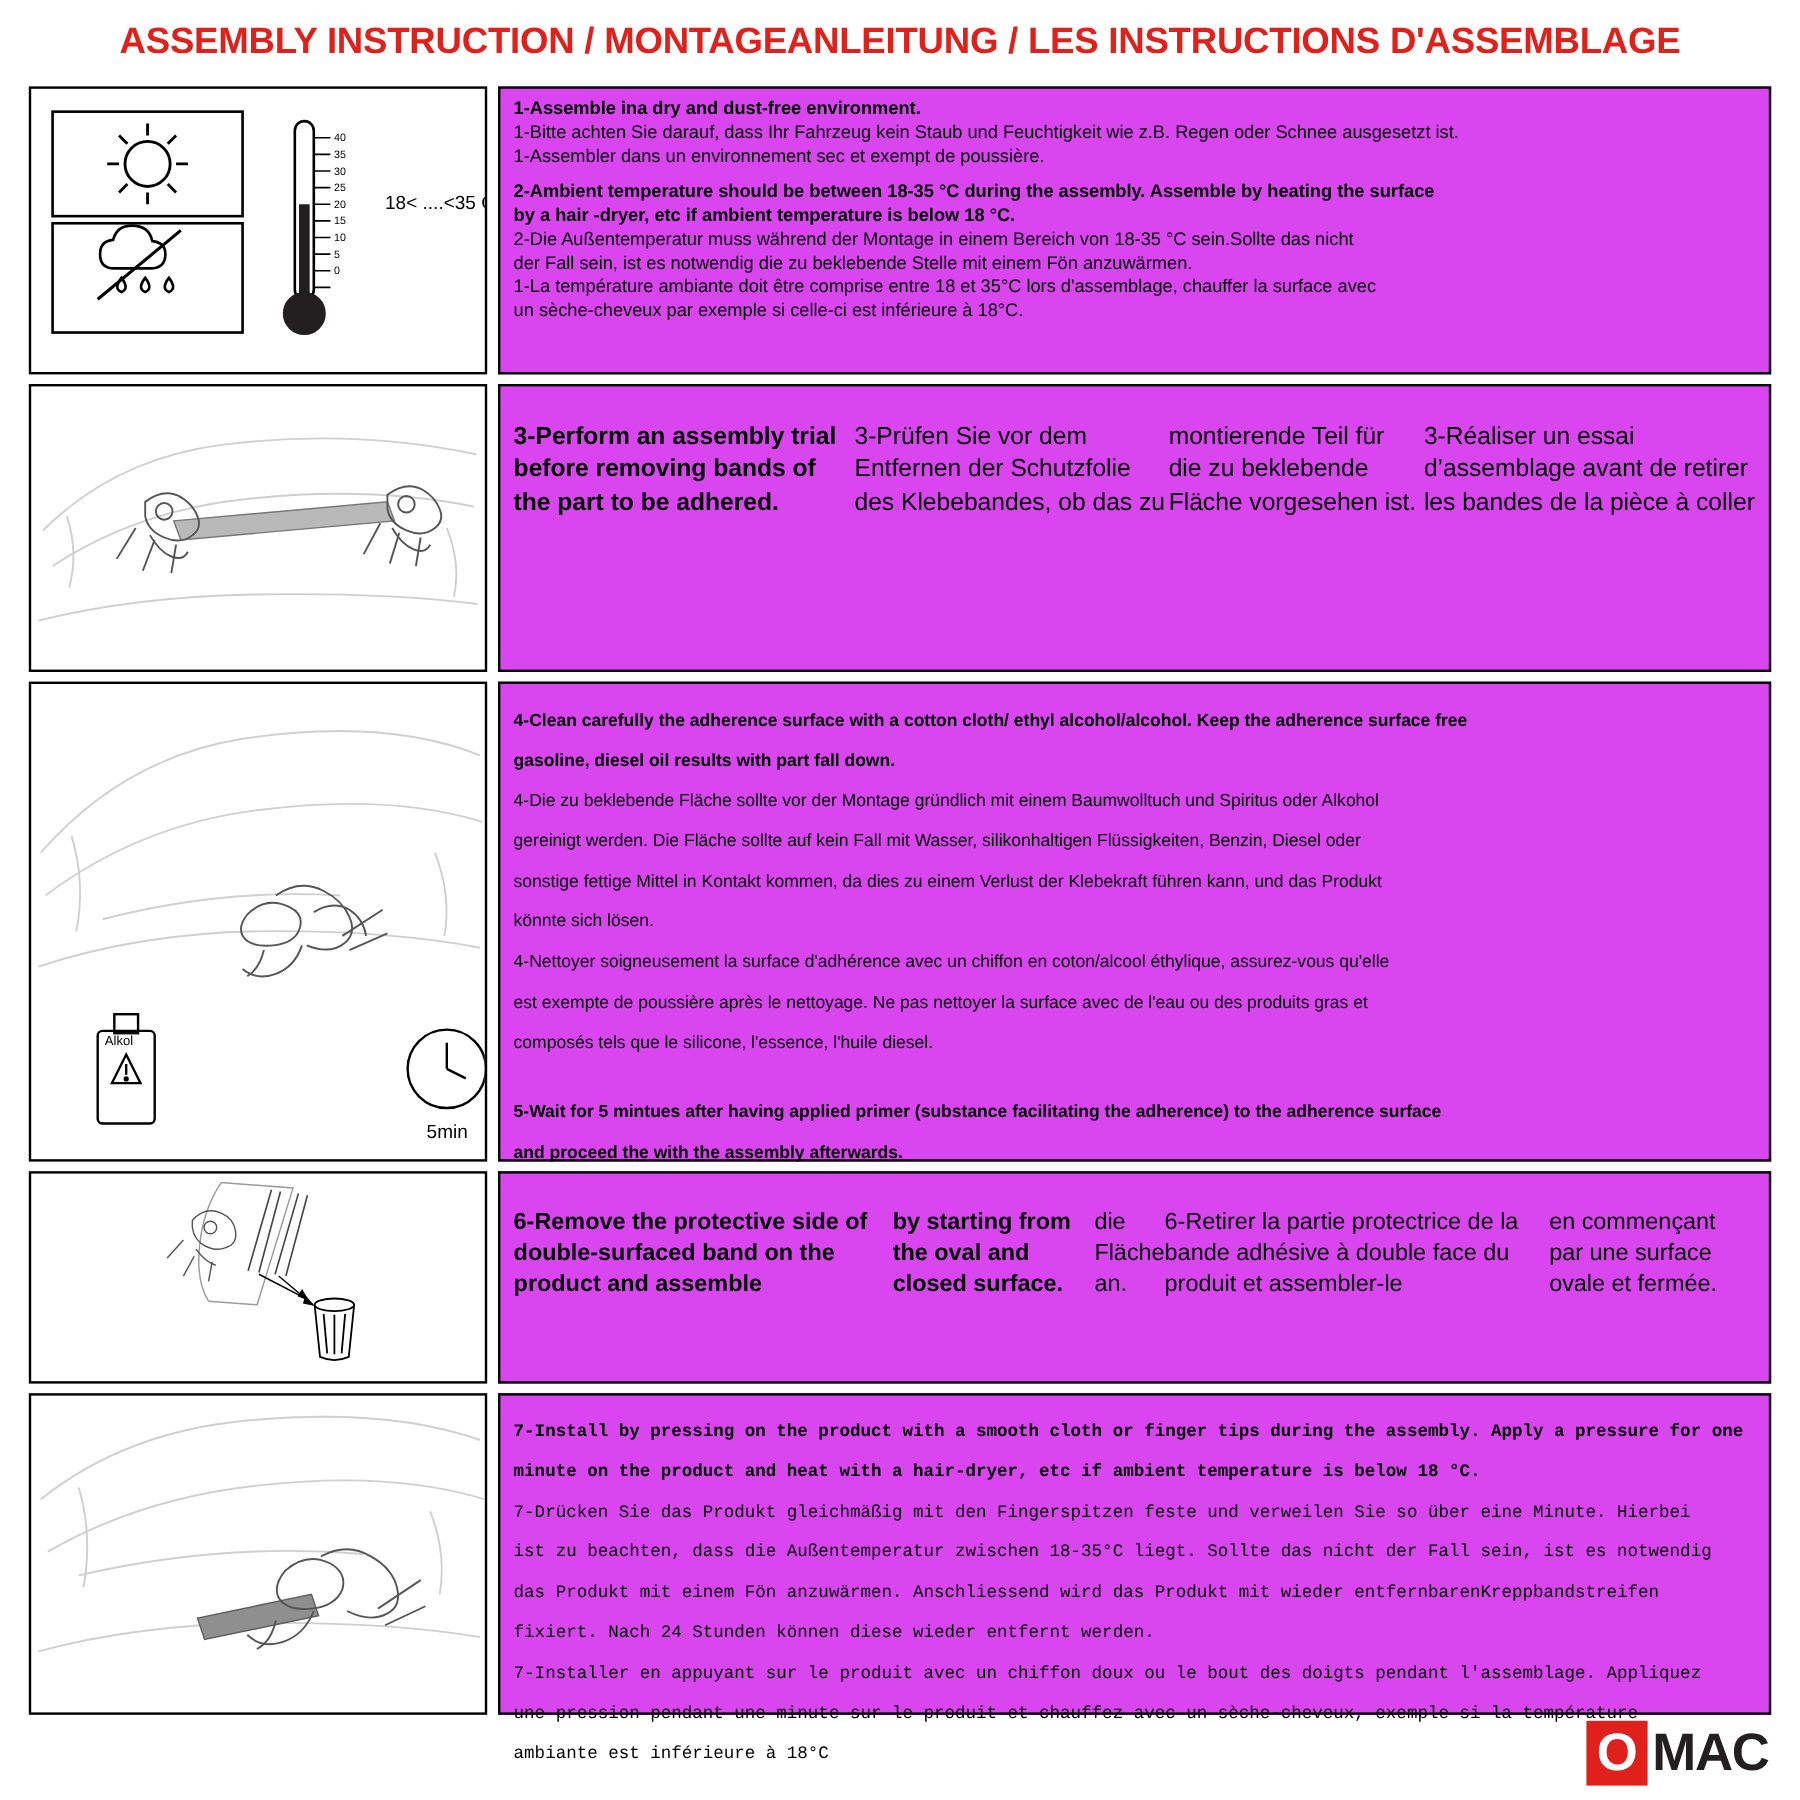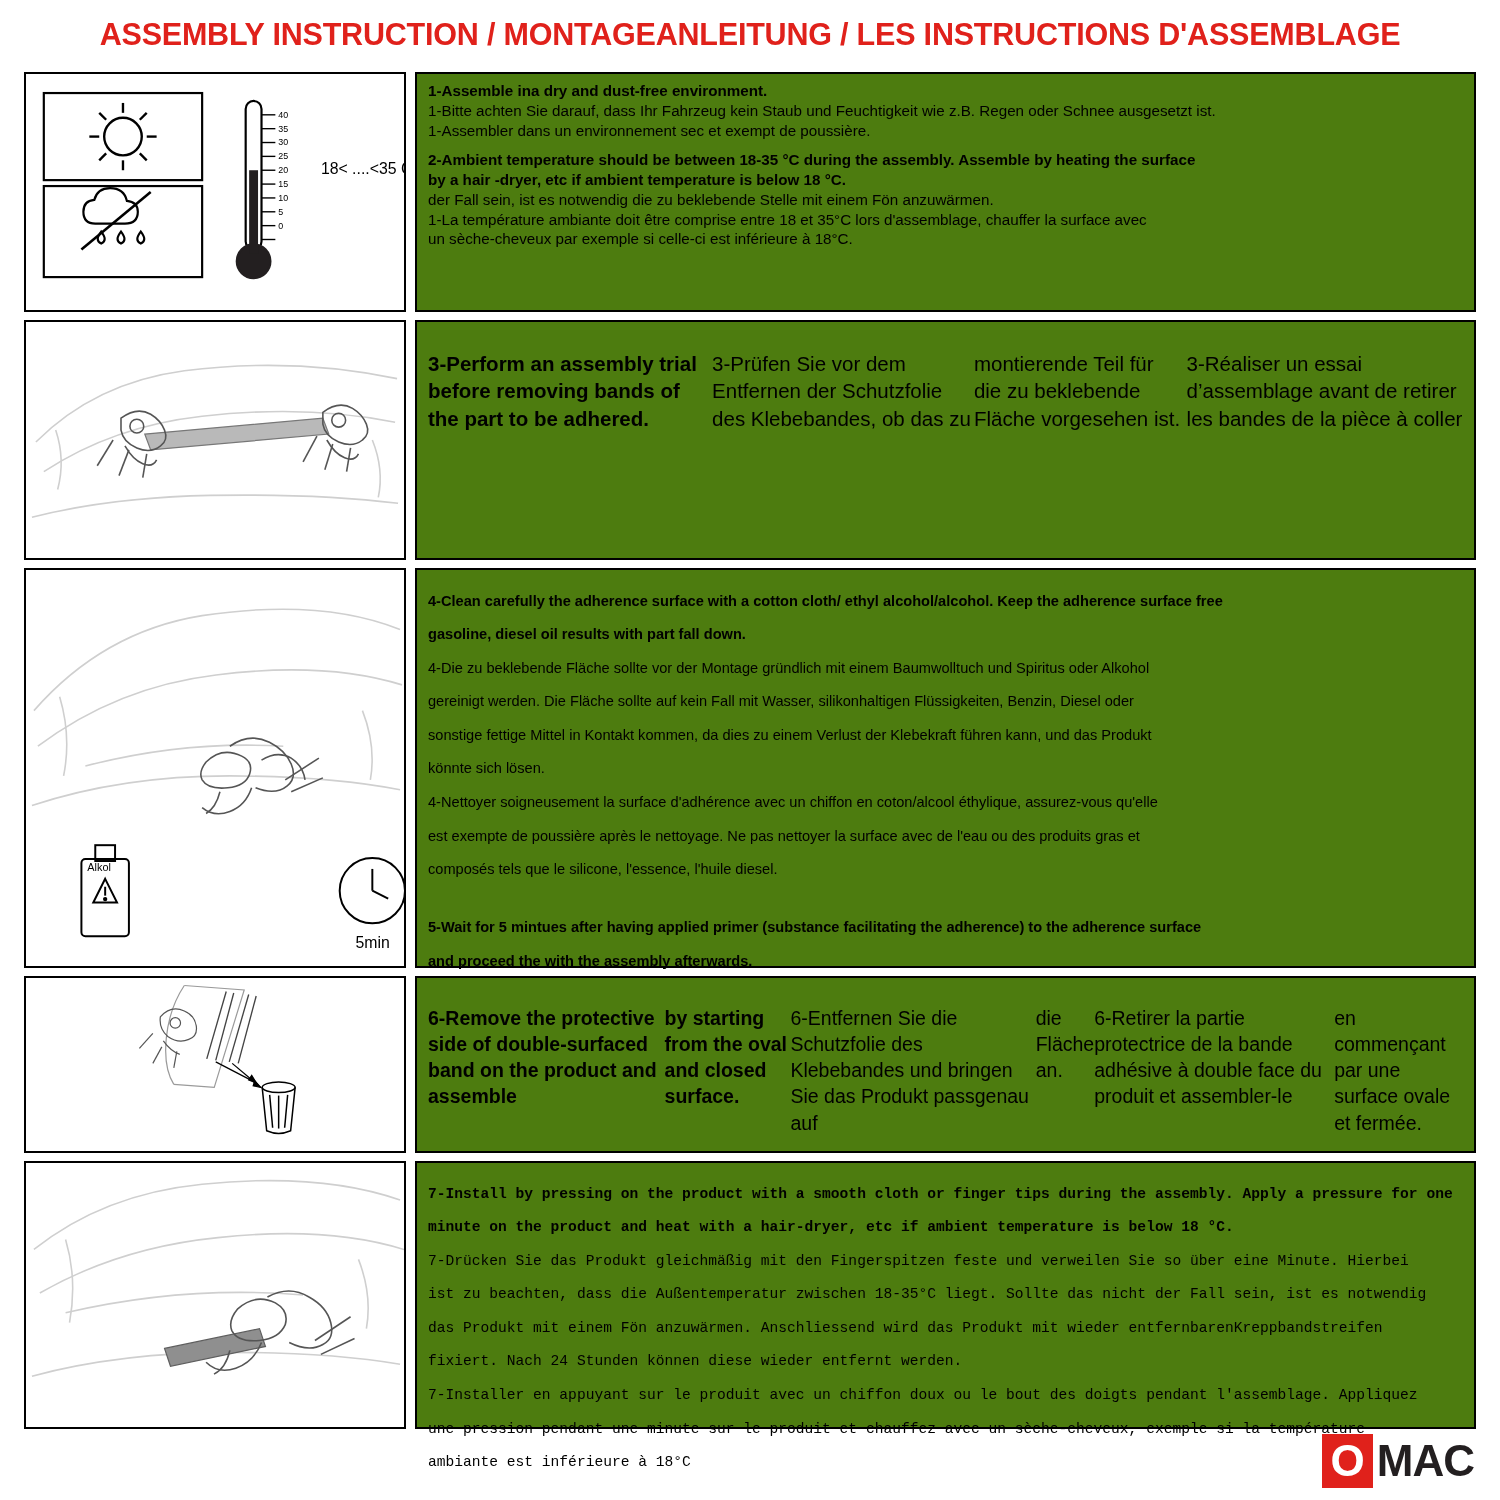--- a/index.html
+++ b/index.html
@@ -46,21 +46,21 @@
     border: 2px solid #000;
     box-sizing: border-box;
     position: relative;
     background: #fff;
     flex: 0 0 382px;
   }
   .cell-txt {
     flex: 1 1 auto;
     border: 2px solid #000;
     box-sizing: border-box;
-    background: #4d7c0f;
+    background: #d946ef;
     padding: 7px 11px 25px 11px;
   }
   .r1 { height: 240px; }
   .r2 { height: 240px; }
   .r3 { height: 400px; }
   .r4 { height: 177px; }
   .r5 { height: 268px; font-family: Liberation Mono, monospace; }
 
   .txt {
     font-size: 15.2px;
@@ -185,20 +185,21 @@
         </svg>
       </div>
       <div class="cell-txt">
         <div class="txt">
           <p class="b">1-Assemble ina dry and dust-free environment.</p>
           <p>1-Bitte achten Sie darauf, dass Ihr Fahrzeug kein Staub und Feuchtigkeit wie z.B. Regen oder Schnee ausgesetzt ist.</p>
           <p>1-Assembler dans un environnement sec et exempt de poussière.</p>
           <div class="gap"></div>
           <p class="b">2-Ambient temperature should be between 18-35 °C  during the assembly. Assemble by heating the surface</p>
           <p class="b">by a hair -dryer, etc if ambient temperature is below 18 °C.</p>
+          <p>2-Die Außentemperatur muss während der Montage in einem Bereich von 18-35 °C  sein.Sollte das nicht</p>
           <p>der Fall sein, ist es notwendig die zu beklebende Stelle mit einem Fön anzuwärmen.</p>
           <p>1-La température ambiante doit être comprise entre 18 et 35°C lors d'assemblage, chauffer la surface avec</p>
           <p>un sèche-cheveux par exemple si celle-ci est inférieure à 18°C.</p>
         </div>
       </div>
     </div>
 
     <div class="row r2">
       <div class="cell-img">
         <svg viewBox="0 0 382 236" width="100%" height="100%" xmlns="http://www.w3.org/2000/svg">
@@ -341,21 +342,20 @@
             <path d="M264 156 l4 44"></path>
             <path d="M276 157 l0 44"></path>
             <path d="M288 156 l-4 44"></path>
           </g>
         </svg>
       </div>
       <div class="cell-txt">
         <div class="v-center txt-md">
           <p class="b">6-Remove the protective side of double-surfaced band on the product and assemble</p>
           <p class="b">by starting from the oval and closed surface.</p>
-          <p>6-Entfernen Sie die Schutzfolie des Klebebandes und bringen Sie das Produkt passgenau auf</p>
           <p>die Fläche an.</p>
           <p>6-Retirer la partie protectrice de la bande adhésive à double face du produit et assembler-le</p>
           <p>en commençant par une surface ovale et fermée.</p>
         </div>
       </div>
     </div>
 
     <div class="row r5">
       <div class="cell-img">
         <svg viewBox="0 0 382 264" width="100%" height="100%" xmlns="http://www.w3.org/2000/svg">

